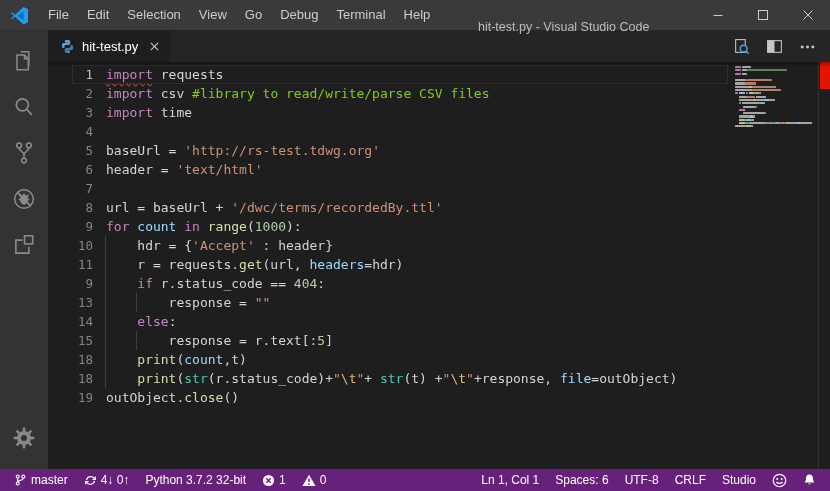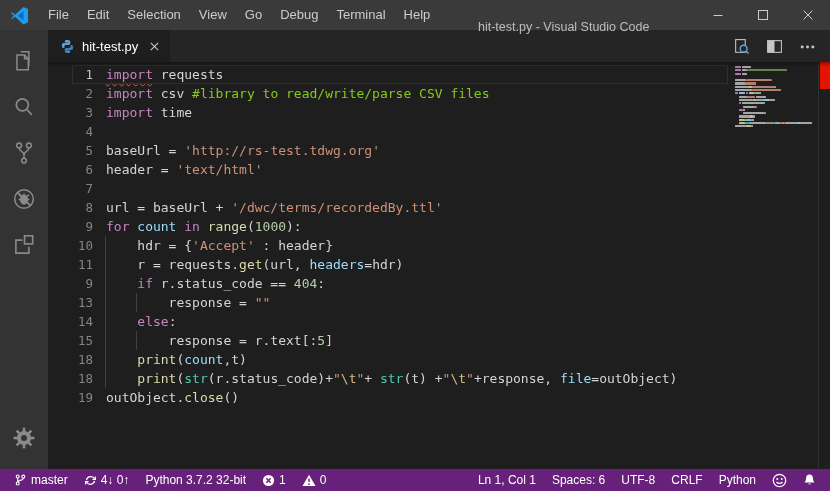--- a/index.html
+++ b/index.html
@@ -455,21 +455,21 @@
         <div class="sb-item">
           <span>Spaces: 6</span>
         </div>
         <div class="sb-item">
           <span>UTF-8</span>
         </div>
         <div class="sb-item">
           <span>CRLF</span>
         </div>
         <div class="sb-item">
-          <span>Python</span>
+          <span>Studio</span>
         </div>
         <div class="sb-item">
           <span style="display: flex; align-items: center;">
             <svg width="15" height="15" viewBox="0 0 14 14" fill="none">
               <circle cx="7" cy="7" r="5.8" stroke="#ffffff" stroke-width="1.2"></circle>
               <circle cx="4.9" cy="5.6" r=".9" fill="#ffffff"></circle>
               <circle cx="9.1" cy="5.6" r=".9" fill="#ffffff"></circle>
               <path d="M4.2 8.4a3.6 3.6 0 005.6 0" stroke="#ffffff" stroke-width="1.2"></path>
             </svg>
           </span>

